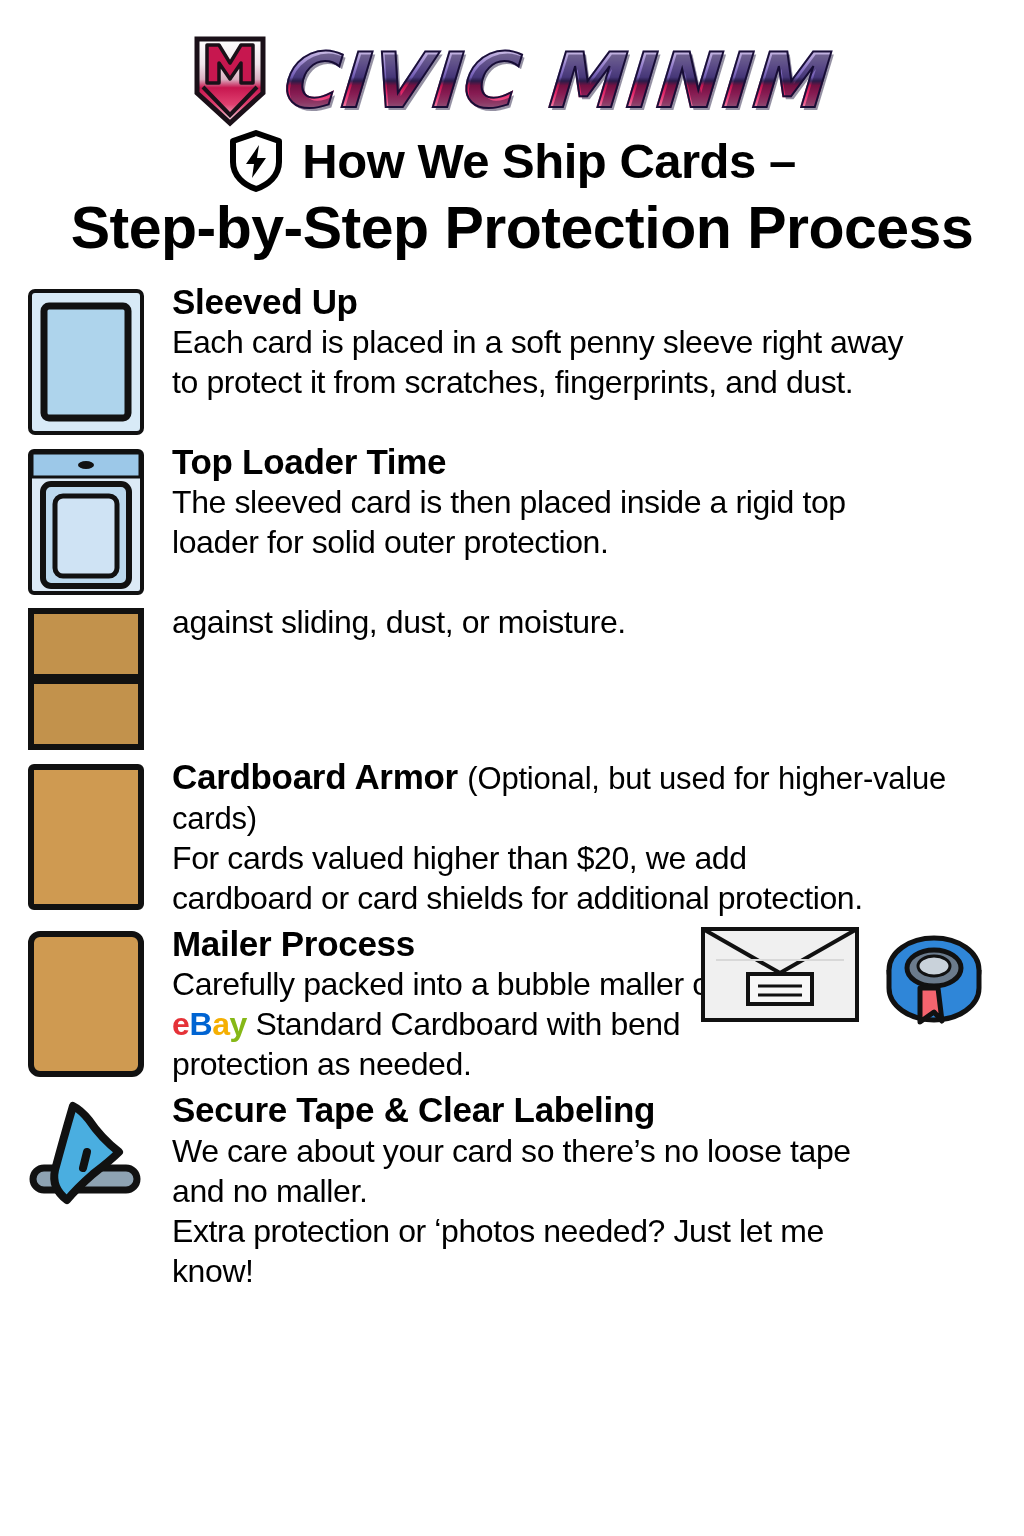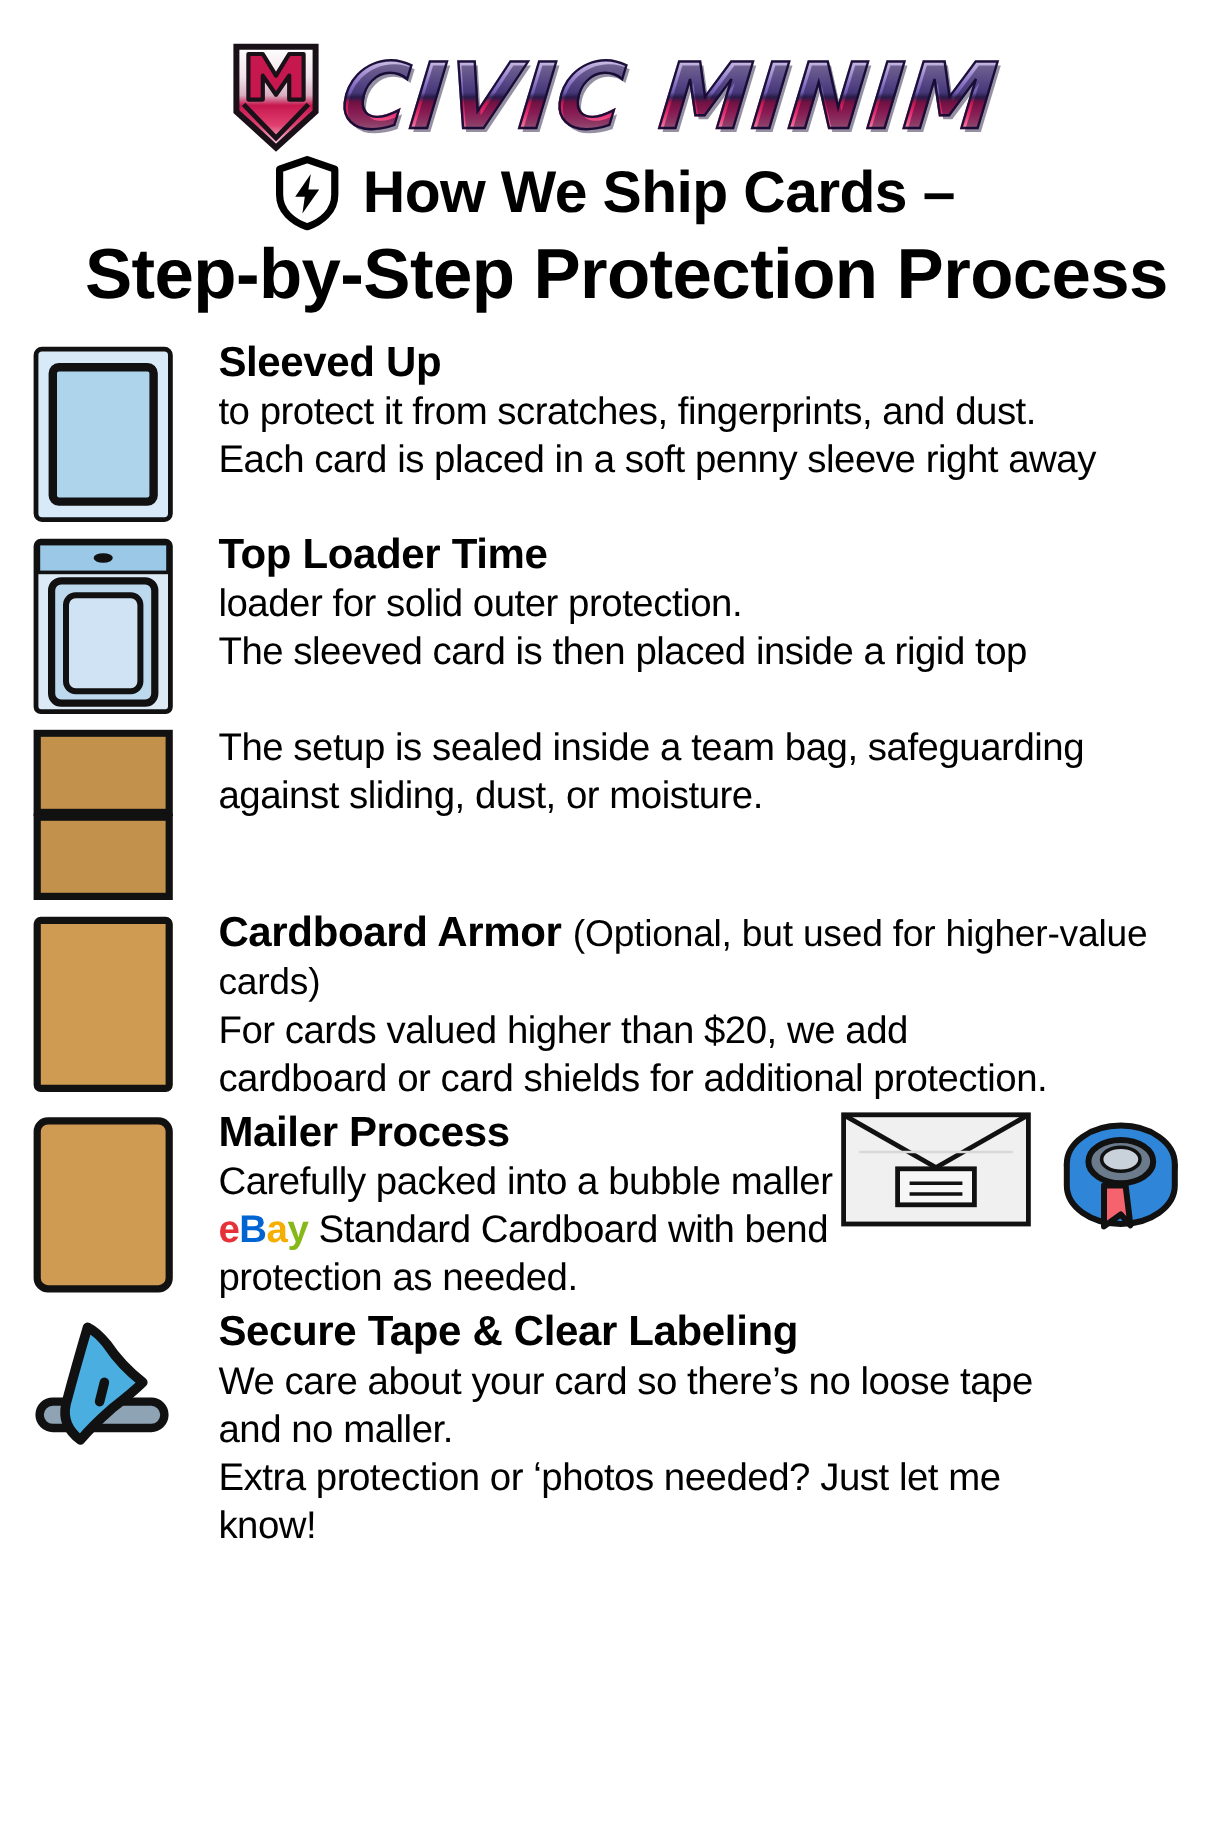--- a/index.html
+++ b/index.html
@@ -100,21 +100,21 @@
   }
 
   
   .steps {
     padding: 18px 22px 0 22px;
   }
 
   .step {
     display: flex;
     align-items: flex-start;
-    gap: 32px;
+    gap: 22px;
     margin-bottom: 6px;
     position: relative;
   }
 
   .step-icon-col {
     width: 128px;
     flex: 0 0 128px;
     display: flex;
     justify-content: center;
     padding-top: 6px;
@@ -204,51 +204,50 @@
 
     <div class="step step-1">
       <div class="step-icon-col">
         <svg width="118" height="148" viewBox="0 0 118 148">
           <rect x="3" y="3" width="112" height="142" rx="5" fill="#d8eaf7" stroke="#111" stroke-width="4"></rect>
           <rect x="17" y="18" width="84" height="112" rx="5" fill="#aed4ec" stroke="#111" stroke-width="7"></rect>
         </svg>
       </div>
       <div class="step-body">
         <div class="step-title">Sleeved Up</div>
+        <div class="step-desc">Each card is placed in a soft penny sleeve right away</div>
         <div class="step-desc">to protect it from scratches, fingerprints, and dust.</div>
-        <div class="step-desc">Each card is placed in a soft penny sleeve right away</div>
       </div>
     </div>
 
     <div class="step step-2">
       <div class="step-icon-col">
         <svg width="118" height="148" viewBox="0 0 118 148">
           <rect x="3" y="3" width="112" height="142" rx="4" fill="#dceaf6" stroke="#111" stroke-width="4"></rect>
           <rect x="5" y="5" width="108" height="24" fill="#9cc8e8" stroke="#111" stroke-width="3"></rect>
           <ellipse cx="59" cy="17" rx="8" ry="4" fill="#111"></ellipse>
           <rect x="16" y="36" width="86" height="102" rx="8" fill="#bcd9ee" stroke="#111" stroke-width="6"></rect>
           <rect x="28" y="48" width="62" height="80" rx="8" fill="#cfe3f4" stroke="#111" stroke-width="5"></rect>
         </svg>
       </div>
       <div class="step-body">
         <div class="step-title">Top Loader Time</div>
+        <div class="step-desc">The sleeved card is then placed inside a rigid top</div>
         <div class="step-desc">loader for solid outer protection.</div>
-        <div class="step-desc">The sleeved card is then placed inside a rigid top</div>
       </div>
     </div>
 
     <div class="step step-3">
       <div class="step-icon-col">
         <svg width="118" height="143" viewBox="0 0 118 143">
           <rect x="4" y="3" width="110" height="66" fill="#c2924c" stroke="#111" stroke-width="6"></rect>
           <rect x="4" y="73" width="110" height="66" fill="#c2924c" stroke="#111" stroke-width="6"></rect>
         </svg>
       </div>
       <div class="step-body">
-        <div class="step-desc">The setup is sealed inside a team bag, safeguarding</div>
         <div class="step-desc">against sliding, dust, or moisture.</div>
       </div>
     </div>
 
     <div class="step step-4">
       <div class="step-icon-col">
         <svg width="118" height="148" viewBox="0 0 118 148">
           <rect x="4" y="4" width="110" height="140" rx="3" fill="#cf9a51" stroke="#111" stroke-width="6"></rect>
         </svg>
       </div>

